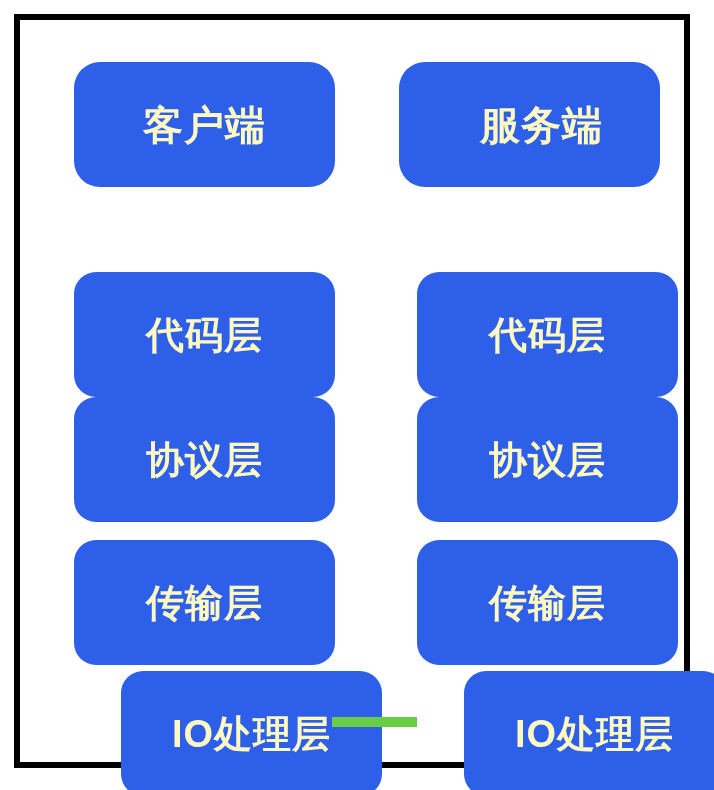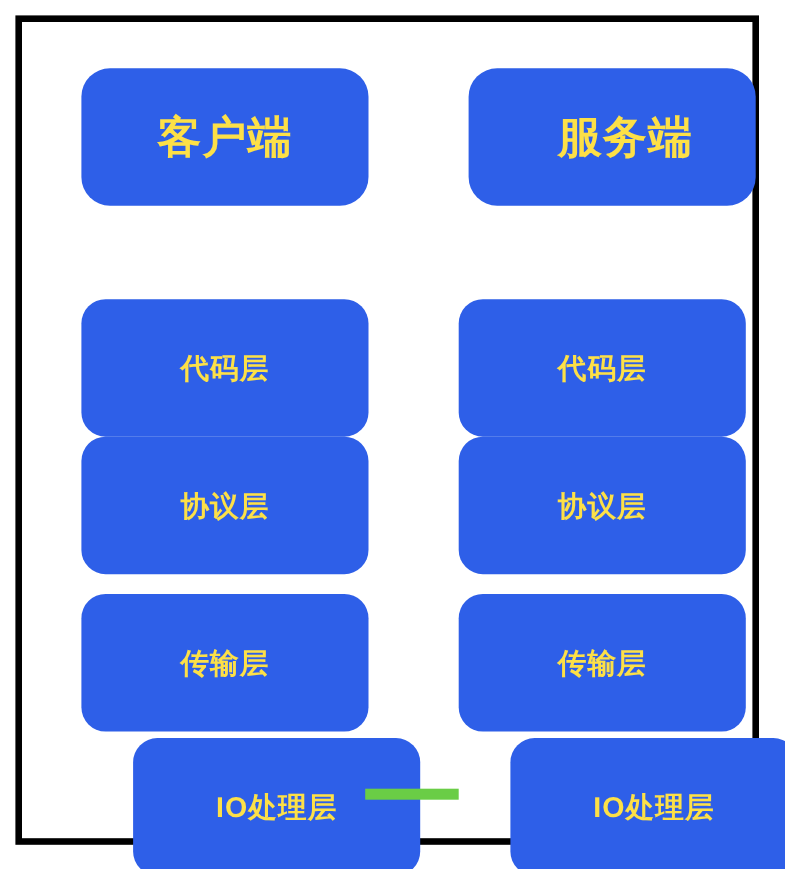--- a/index.html
+++ b/index.html
@@ -29,48 +29,48 @@
     height: 754px;
     border: 6px solid #000000;
     box-sizing: border-box;
     background: #ffffff;
   }
 
   
   .node {
     position: absolute;
     background: #2e5fe8;
-    color: #fde047;
+    color: #fef9c3;
     display: flex;
     align-items: center;
     justify-content: center;
     box-sizing: border-box;
     font-weight: bold;
     letter-spacing: 1px;
     line-height: 1;
     user-select: none;
     text-align: center;
   }
 
   
   .endpoint {
     width: 261px;
     height: 125px;
     border-radius: 26px;
     font-size: 40px;
   }
   #endpoint-client { left: 54px;  top: 42px; }
-  #endpoint-server { left: 406px; top: 42px; padding-left: 24px; }
+  #endpoint-server { left: 379px; top: 42px; padding-left: 24px; }
 
   
   .layer {
     width: 261px;
     height: 125px;
     border-radius: 22px;
-    font-size: 26px;
+    font-size: 38px;
   }
   .col-left  { left: 54px; }
   .col-right { left: 397px; }
 
   .row-0 { top: 252px; }
   .row-1 { top: 377px; }
   .row-2 { top: 520px; }
   .row-3 { top: 651px; margin-left: 47px; }
 
   

